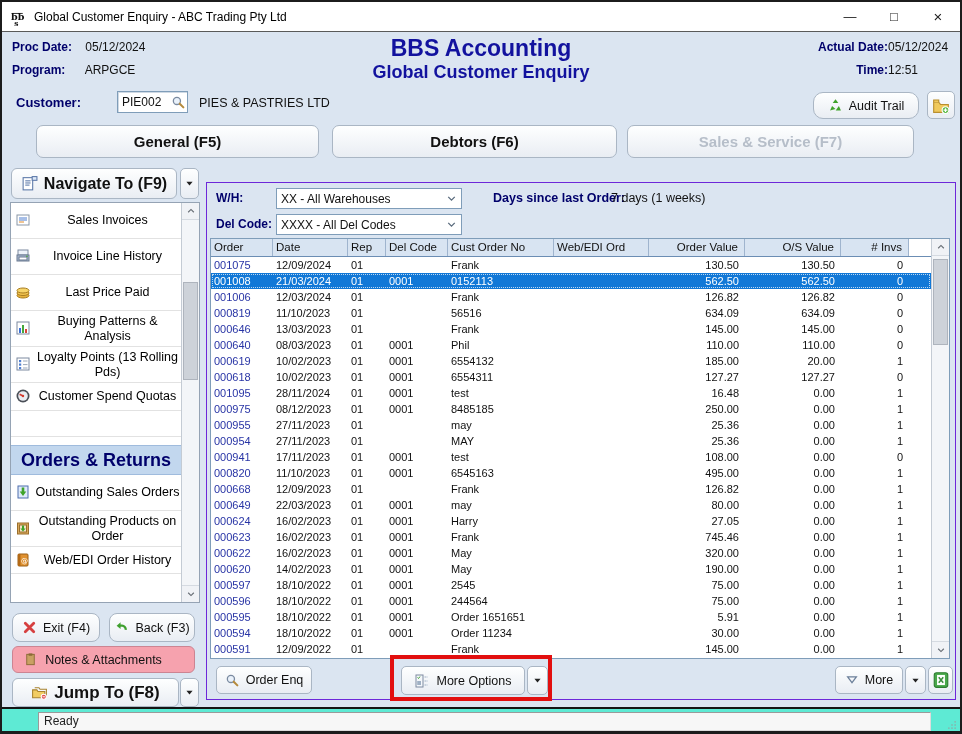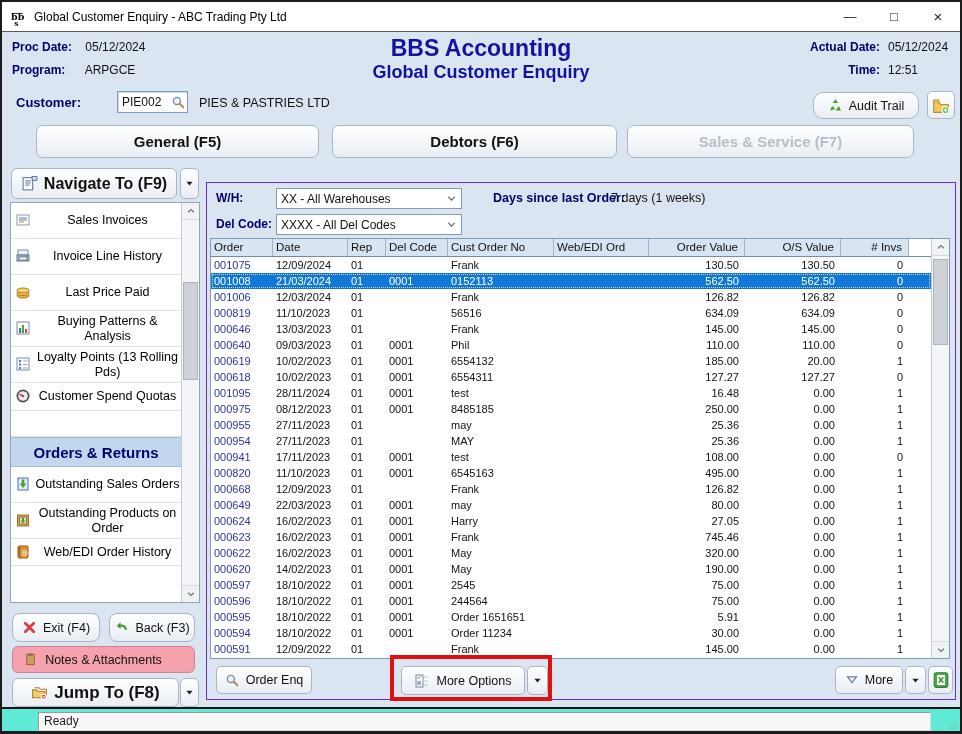--- a/index.html
+++ b/index.html
@@ -21,21 +21,21 @@
 
   
   .lblnavy{color:#00006b;font-weight:bold;}
   .hrow{position:absolute;font-size:12px;}
   #proc-row{left:10px;top:38px;} #prog-row{left:10px;top:61px;}
   .hlab{display:inline-block;width:70px;}
   #center-head{position:absolute;left:0;right:0;top:33px;text-align:center;color:#12129e;font-weight:bold;}
   #app-title{font-size:23px;line-height:26px;}
   #screen-title{font-size:18px;line-height:22px;}
   #actual-row{right:8px;top:38px;display:flex;} #time-row{right:8px;top:61px;display:flex;}
-  .rlab{width:86px;text-align:right;margin-right:8px;}
+  .rlab{width:86px;text-align:right;}
   .rval{width:64px;}
   #customer-label{position:absolute;left:14px;top:93px;font-size:13px;}
   #customer-input{position:absolute;left:115px;top:89px;width:71px;height:22px;background:#fff;
      border:1px solid #7f9db9;box-shadow:inset 1px 1px 0 #cfd9e4;display:flex;align-items:center;font-size:12px;padding-left:4px;}
   #customer-input .ic{margin-left:auto;margin-right:1px;}
   #customer-name{position:absolute;left:197px;top:94px;font-size:12.5px;}
   .btn{position:absolute;display:flex;align-items:center;justify-content:center;gap:6px;
      background:linear-gradient(#feffff,#e9edf3);border:1px solid #aab6c4;border-radius:5px;
      font-size:12.5px;color:#111;}
   #audit-btn{left:811px;top:90px;width:106px;height:27px;border-radius:10px;}
@@ -51,21 +51,21 @@
   #nav-head{left:9px;top:166px;width:166px;height:31px;font-weight:bold;font-size:16px;border-radius:6px;}
   #nav-head-arrow{left:178px;top:166px;width:19px;height:31px;border-radius:5px;}
   .nav-listbox{position:absolute;left:8px;top:200px;width:190px;height:401px;background:#fff;border:1px solid #95a3b4;overflow:hidden;}
   #nav-list{position:absolute;left:0;top:0;width:170px;}
   .nav-item{display:flex;align-items:center;padding-left:4px;border-bottom:1px solid #e2e2e2;}
   .nav-ic{width:17px;height:17px;flex:0 0 17px;margin-right:2px;}
   .nav-lb{flex:1;text-align:center;font-size:12.5px;line-height:15px;color:#000;}
   .nav-item.sel{background:#7f7f7f;}
   .nav-item.sel .nav-lb{color:#fff;}
   .nav-section{display:flex;align-items:center;justify-content:center;background:#c2d7ee;
-     border-top:1px solid #9fbbdd;border-bottom:1px solid #9fbbdd;color:#00006b;font-weight:bold;font-size:15px;}
+     border-top:1px solid #9fbbdd;border-bottom:1px solid #9fbbdd;color:#00006b;font-weight:bold;font-size:18px;margin-top:8px;}
   .nav-spacer{border-bottom:1px solid #e2e2e2;}
   .vscroll{position:absolute;top:0;right:0;bottom:0;width:18px;background:#f3f5f8;border-left:1px solid #c4cbd4;}
   .sbtn{position:absolute;left:0;right:0;height:17px;display:flex;align-items:center;justify-content:center;background:#f0f2f6;}
   .sbtn.top{top:0;border-bottom:1px solid #d5dae1;}
   .sbtn.bot{bottom:0;border-top:1px solid #d5dae1;}
   .sthumb{position:absolute;left:1px;right:1px;background:#cdd2d9;border:1px solid #aeb4bd;}
   #exit-btn{left:10px;top:611px;width:88px;height:29px;border-radius:8px;}
   #back-btn{left:107px;top:611px;width:86px;height:29px;border-radius:8px;}
   #notes-btn{left:10px;top:644px;width:183px;height:27px;border-radius:6px;background:#f6a2ae;border:1px solid #cc8492;}
   #jump-btn{left:10px;top:676px;width:167px;height:29px;font-weight:bold;font-size:17px;border-radius:6px;}
@@ -468,21 +468,21 @@
             <div class="td c2">01</div>
             <div class="td c3"></div>
             <div class="td c4">Frank</div>
             <div class="td c5"></div>
             <div class="td c6 r">145.00</div>
             <div class="td c7 r">145.00</div>
             <div class="td c8 r">0</div>
           </div>
           <div class="trow">
             <div class="td c0 ord">000640</div>
-            <div class="td c1">09/03/2023</div>
+            <div class="td c1">08/03/2023</div>
             <div class="td c2">01</div>
             <div class="td c3">0001</div>
             <div class="td c4">Phil</div>
             <div class="td c5"></div>
             <div class="td c6 r">110.00</div>
             <div class="td c7 r">110.00</div>
             <div class="td c8 r">0</div>
           </div>
           <div class="trow">
             <div class="td c0 ord">000619</div>

